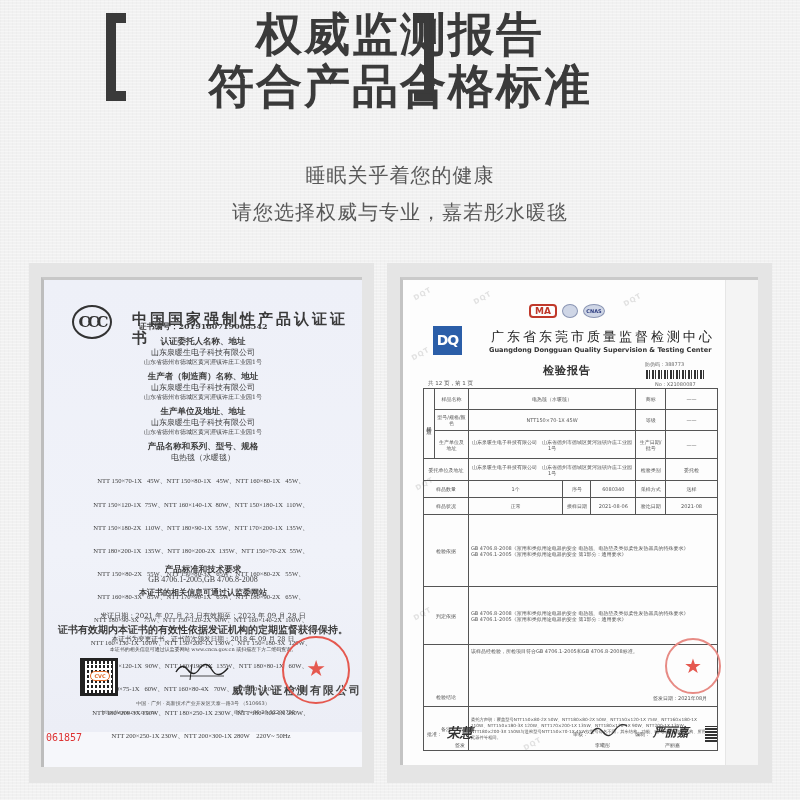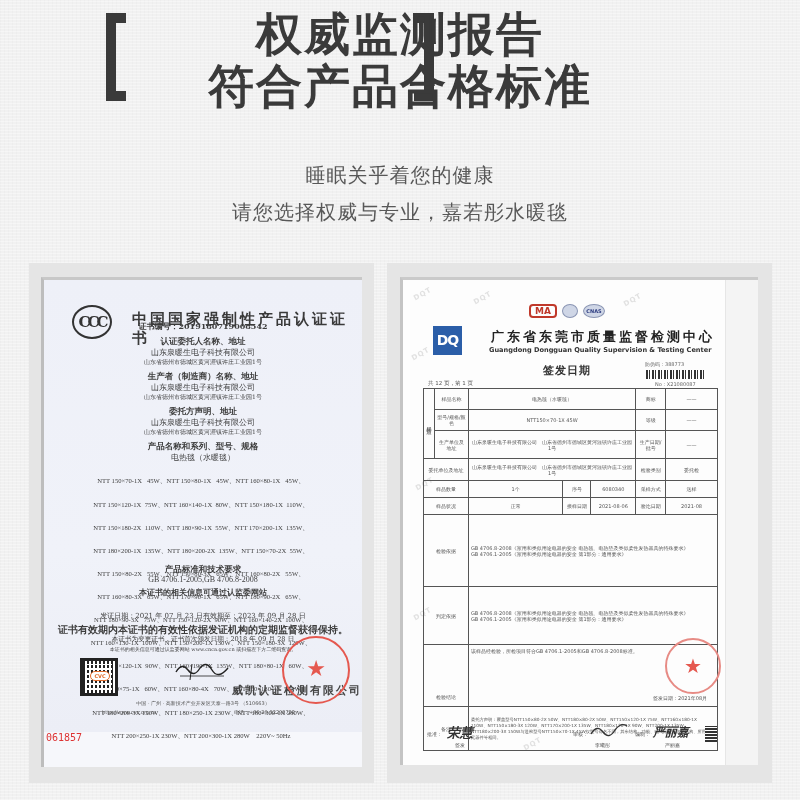--- a/index.html
+++ b/index.html
@@ -154,21 +154,21 @@
   }
   .cnas1 { left: 159px; width: 16px; }
   .cnas2 { left: 180px; width: 22px; font-size: 5px; color: #2d3c80; text-align: center; line-height: 12px; font-weight: bold; }
   .dqi-logo {
     position: absolute; left: 30px; top: 46px; width: 29px; height: 29px;
     background: #2b5ea8; color: #fff; font-weight: bold;
     font-size: 14px; text-align: center; line-height: 29px; letter-spacing: -1px;
   }
   .center-cn {
     position: absolute; left: 88px; top: 48px;
-    font-size: 13px; font-weight: bold; color: #222; letter-spacing: 3px;
+    font-size: 13px; font-weight: normal; color: #222; letter-spacing: 3px;
   }
   .center-en {
     position: absolute; left: 86px; top: 66px;
     font-size: 6.6px; font-weight: bold; color: #333;
   }
   .rep-title {
     position: absolute; left: 140px; top: 83px; font-size: 11px; color: #333; font-weight: bold; letter-spacing: 1px;
   }
   .anti-fake {
     position: absolute; left: 242px; top: 81px; font-size: 5px; color: #666;
@@ -233,21 +233,21 @@
     <div class="cert-text b c-no" style="top:41px;">证书编号：2019180719008542</div>
 
     <div class="cert-text c-h" style="top:56px;">认证委托人名称、地址</div>
     <div class="cert-text c-n" style="top:67px;">山东泉暖生电子科技有限公司</div>
     <div class="cert-text c-a" style="top:78px;">山东省德州市德城区黄河涯镇许庄工业园1号</div>
 
     <div class="cert-text c-h" style="top:91px;">生产者（制造商）名称、地址</div>
     <div class="cert-text c-n" style="top:102px;">山东泉暖生电子科技有限公司</div>
     <div class="cert-text c-a" style="top:113px;">山东省德州市德城区黄河涯镇许庄工业园1号</div>
 
-    <div class="cert-text c-h" style="top:126px;">委托方声明、地址</div>
+    <div class="cert-text c-h" style="top:126px;">生产单位及地址、地址</div>
     <div class="cert-text c-n" style="top:137px;">山东泉暖生电子科技有限公司</div>
     <div class="cert-text c-a" style="top:148px;">山东省德州市德城区黄河涯镇许庄工业园1号</div>
 
     <div class="cert-text c-h" style="top:161px;">产品名称和系列、型号、规格</div>
     <div class="cert-text c-n" style="top:172px;">电热毯（水暖毯）</div>
 
     <div class="models" style="top:182px;">
       <div>NTT 150×70-1X   45W、NTT 150×80-1X   45W、NTT 160×80-1X   45W、</div>
       <div>NTT 150×120-1X  75W、NTT 160×140-1X  80W、NTT 150×180-1X  110W、</div>
       <div>NTT 150×180-2X  110W、NTT 180×90-1X  55W、NTT 170×200-1X  135W、</div>
@@ -306,21 +306,21 @@
     <div class="watermark" style="left:120px; top:460px;">DQT</div>
 
     <div class="ma-logo">MA</div>
     <div class="cnas1"></div>
     <div class="cnas2">CNAS</div>
 
     <div class="dqi-logo">DQ</div>
     <div class="center-cn">广东省东莞市质量监督检测中心</div>
     <div class="center-en">Guangdong Dongguan Quality Supervision &amp; Testing Center</div>
 
-    <div class="rep-title">签发日期</div>
+    <div class="rep-title">检验报告</div>
     <div class="anti-fake">防伪码：388773</div>
     <div class="barcode"></div>
     <div class="rep-no">No：X21080087</div>
     <div class="page-info">共 12 页，第 1 页</div>
 
     <table class="rep-table">
       <colgroup>
         <col style="width:11px">
           <col style="width:34px">
           <col style="width:95px">

